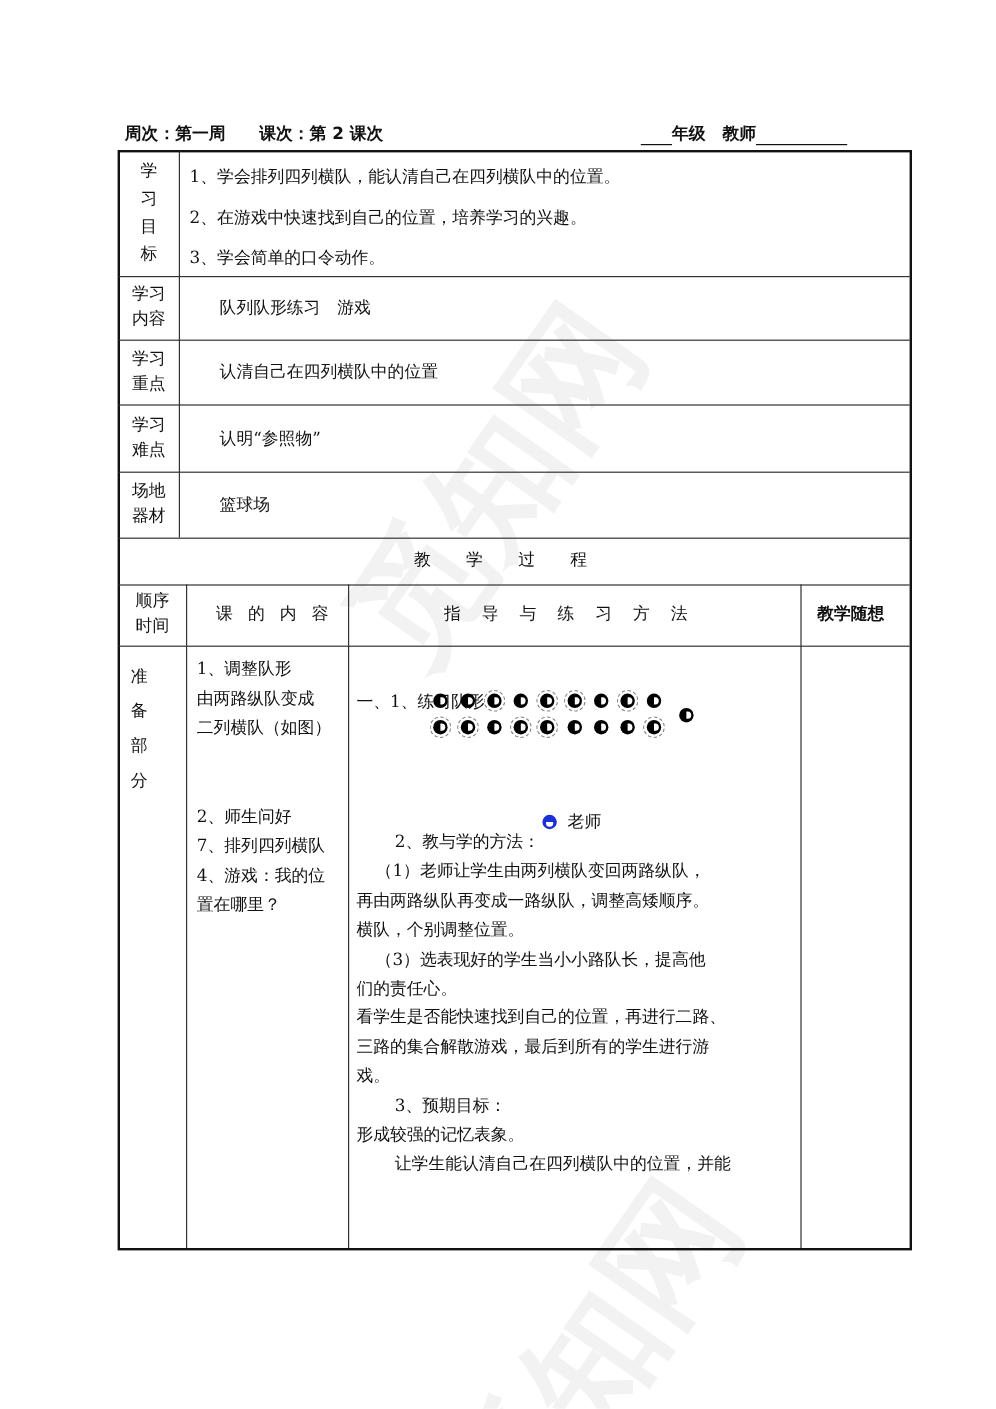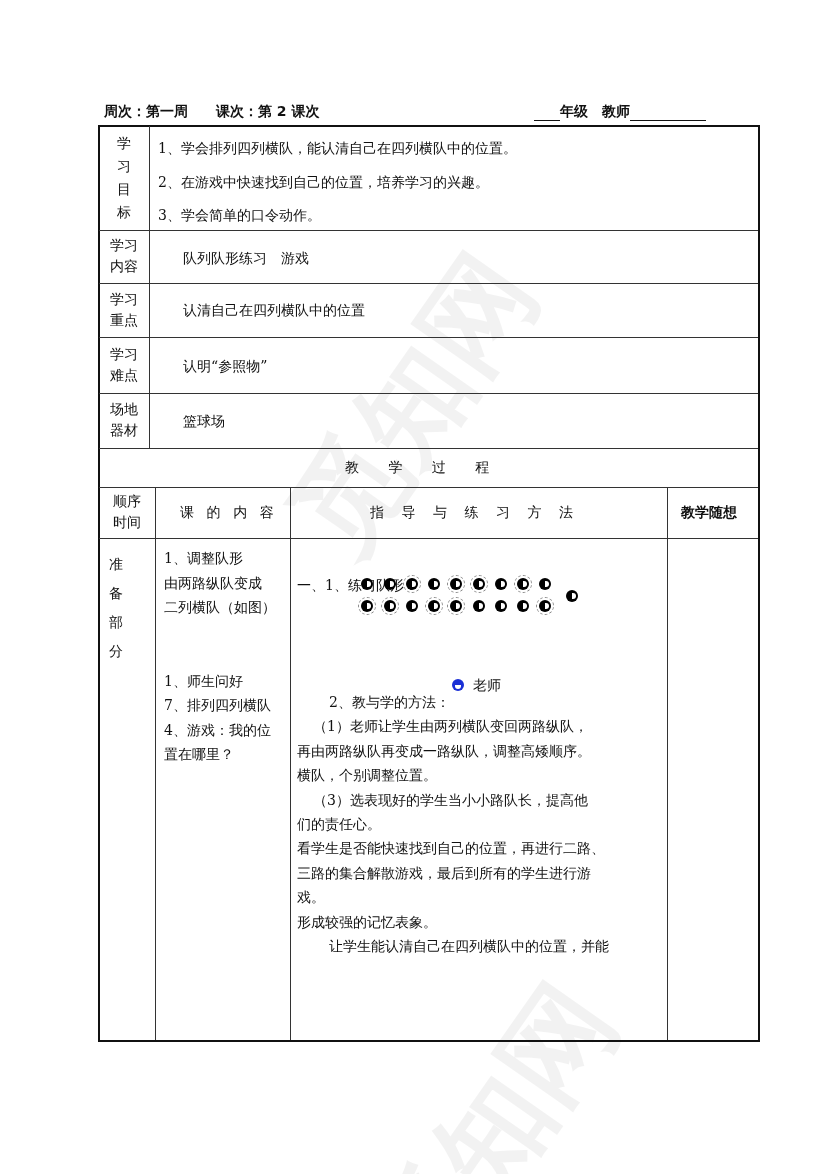--- a/index.html
+++ b/index.html
@@ -69,21 +69,21 @@
       <div>标</div>
   </div>
   <div class="txt" style="left:158px;top:138px;">1、学会排列四列横队，能认清自己在四列横队中的位置。</div>
   <div class="txt" style="left:158px;top:172px;">2、在游戏中快速找到自己的位置，培养学习的兴趣。</div>
   <div class="txt" style="left:158px;top:205px;">3、学会简单的口令动作。</div>
 
   <div class="lbl" style="left:99px;top:235px;width:50px;">
     <div>学习</div>
       <div>内容</div>
   </div>
-  <div class="txt" style="left:183px;top:248px;">队列队形练习　游戏</div>
+  <div class="txt" style="left:183px;top:248px;font-family:Liberation Mono, monospace;">队列队形练习　游戏</div>
 
   <div class="lbl" style="left:99px;top:289px;width:50px;">
     <div>学习</div>
       <div>重点</div>
   </div>
   <div class="txt" style="left:183px;top:300px;">认清自己在四列横队中的位置</div>
 
   <div class="lbl" style="left:99px;top:344px;width:50px;">
     <div>学习</div>
       <div>难点</div>
@@ -112,21 +112,21 @@
       <div>部</div>
       <div>分</div>
   </div>
 
   <div class="txt" style="left:164px;top:546px;line-height:24.5px;">
     <div>1、调整队形</div>
     <div>由两路纵队变成</div>
     <div>二列横队（如图）</div>
     <div style="height:24.5px"></div>
     <div style="height:24.5px"></div>
-    <div>1、师生问好</div>
+    <div>2、师生问好</div>
     <div>7、排列四列横队</div>
     <div>4、游戏：我的位</div>
     <div>置在哪里？</div>
   </div>
 
   <div class="txt" style="left:297px;top:545px;margin-top:30px;">一、1、练习队形：</div>
 
   <div>
     <span class="dot" style="left:361px;top:578px"></span>
     <span class="dot" style="left:384px;top:578px"></span>
@@ -157,18 +157,19 @@
   <div class="txt" style="left:297px;top:690px;line-height:24.4px;">
     <div style="padding-left:32px">2、教与学的方法：</div>
     <div style="padding-left:16px">（1）老师让学生由两列横队变回两路纵队，</div>
     <div>再由两路纵队再变成一路纵队，调整高矮顺序。</div>
     <div>横队，个别调整位置。</div>
     <div style="padding-left:16px">（3）选表现好的学生当小小路队长，提高他</div>
     <div>们的责任心。</div>
     <div>看学生是否能快速找到自己的位置，再进行二路、</div>
     <div>三路的集合解散游戏，最后到所有的学生进行游</div>
     <div>戏。</div>
+    <div style="padding-left:32px">3、预期目标：</div>
     <div>形成较强的记忆表象。</div>
     <div style="padding-left:32px">让学生能认清自己在四列横队中的位置，并能</div>
   </div>
 
   <div class="txt" style="left:675px;top:546px;"></div>
 </div>
 
 </body></html>

